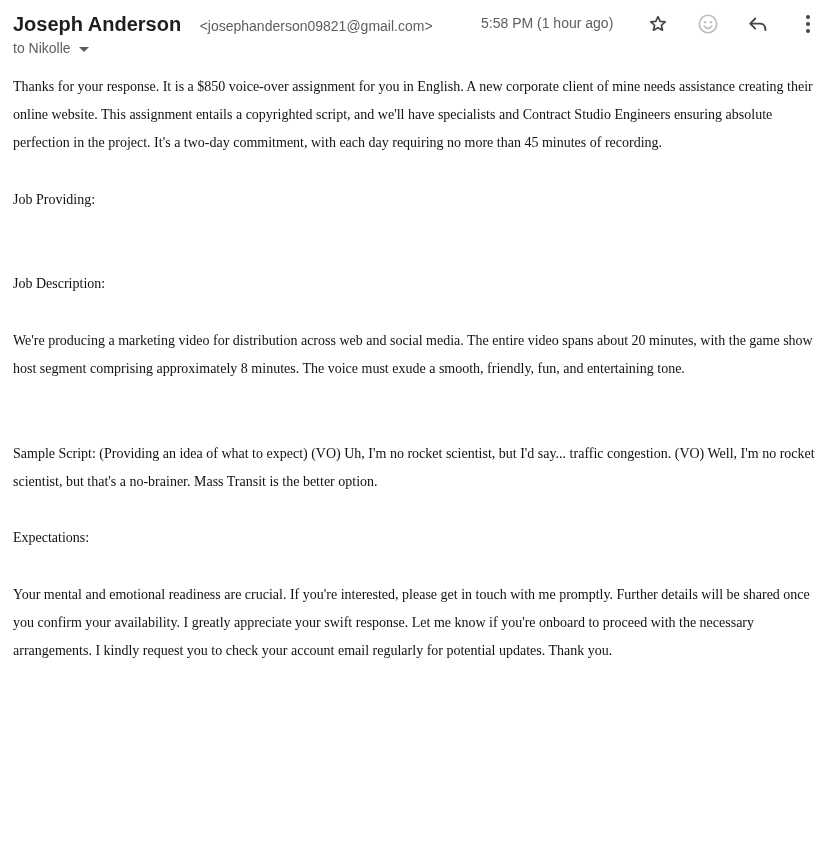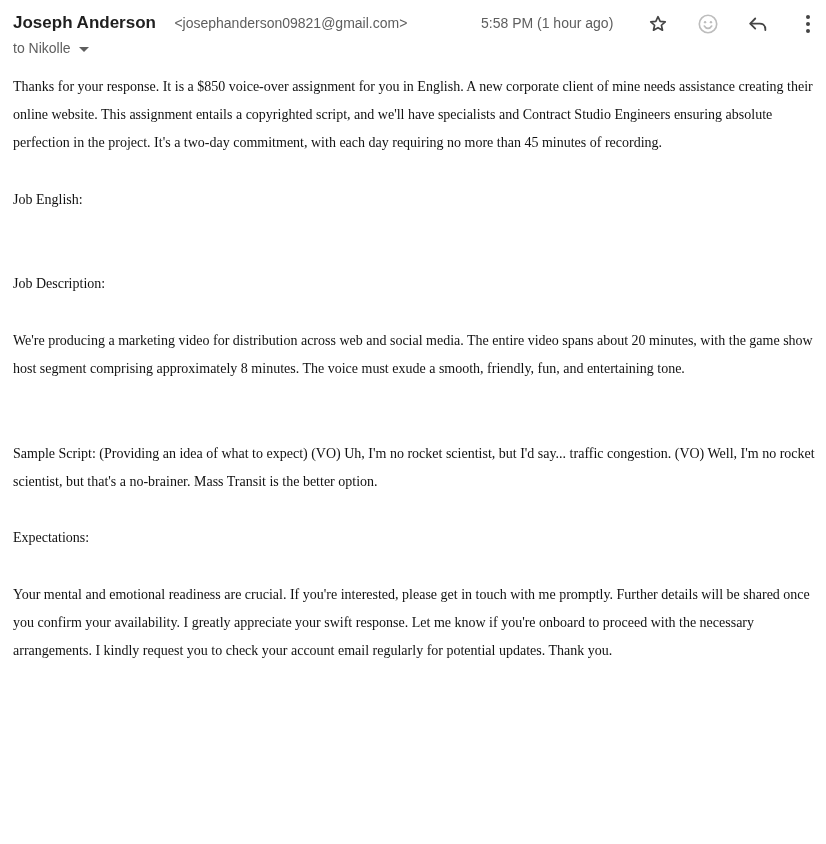--- a/index.html
+++ b/index.html
@@ -1,19 +1,19 @@
 <!DOCTYPE html>
 <html><head>
 <meta charset="utf-8">
 <style>
   html, body { margin:0; padding:0; background:#ffffff; }
   body { width:826px; height:844px; overflow:hidden; position:relative; }
   .header { position:absolute; left:0; top:0; width:826px; height:64px; }
   .sender-line { position:absolute; left:13px; top:13px; white-space:nowrap; font-family:"Liberation Sans", sans-serif; }
-  .sender-name { font-size:17px; font-weight:bold; color:#1f1f1f;text-align:right; }
+  .sender-name { font-size:20px; font-weight:bold; color:#1f1f1f;text-align:right; }
   .sender-email { font-size:14px; color:#5e5e5e; margin-left:14px; }
   .to-line { position:absolute; left:13px; top:40px; font-family:"Liberation Sans", sans-serif; font-size:14px; color:#5e5e5e; display:flex; align-items:center; }
   .caret { display:inline-block; width:0; height:0; border-left:5px solid transparent; border-right:5px solid transparent; border-top:5px solid #5e5e5e; margin-left:8px; margin-top:2px; cursor:pointer; }
   .timestamp { position:absolute; left:481px; top:15px; font-family:"Liberation Sans", sans-serif; font-size:14px; color:#5e5e5e; white-space:nowrap; }
   .icon-btn { position:absolute; top:12px; width:24px; height:24px; display:flex; align-items:center; justify-content:center; cursor:pointer; }
   .body { position:absolute; left:13px; top:73px; width:805px; font-family:"Liberation Serif", serif; font-size:14px; line-height:28.2px; color:#111111; }
   .body p { margin:0; white-space:normal; }
   .gap1 { height:28.2px; }
   .gap2 { height:56.4px; }
 </style>
@@ -55,21 +55,21 @@
         <circle cx="3" cy="3" r="2" fill="#444"></circle>
         <circle cx="3" cy="10" r="2" fill="#444"></circle>
         <circle cx="3" cy="17" r="2" fill="#444"></circle>
       </svg>
   </div>
 </div>
 
 <div class="body">
   <p>Thanks for your response. It is a $850 voice-over assignment for you in English. A new corporate client of mine needs assistance creating their online website. This assignment entails a copyrighted script, and we'll have specialists and Contract Studio Engineers ensuring absolute perfection in the project. It's a two-day commitment, with each day requiring no more than 45 minutes of recording.</p>
   <div class="gap1"></div>
-  <p>Job English:</p>
+  <p>Job Providing:</p>
   <div class="gap1"></div>
   <div class="gap1"></div>
   <p>Job Description:</p>
   <div class="gap1"></div>
   <p>We're producing a marketing video for distribution across web and social media. The entire video spans about 20 minutes, with the game show host segment comprising approximately 8 minutes. The voice must exude a smooth, friendly, fun, and entertaining tone.</p>
   <div class="gap2"></div>
   <p>Sample Script: (Providing an idea of what to expect) (VO) Uh, I'm no rocket scientist, but I'd say... traffic congestion. (VO) Well, I'm no rocket scientist, but that's a no-brainer. Mass Transit is the better option.</p>
   <div class="gap1"></div>
   <p>Expectations:</p>
   <div class="gap1"></div>

